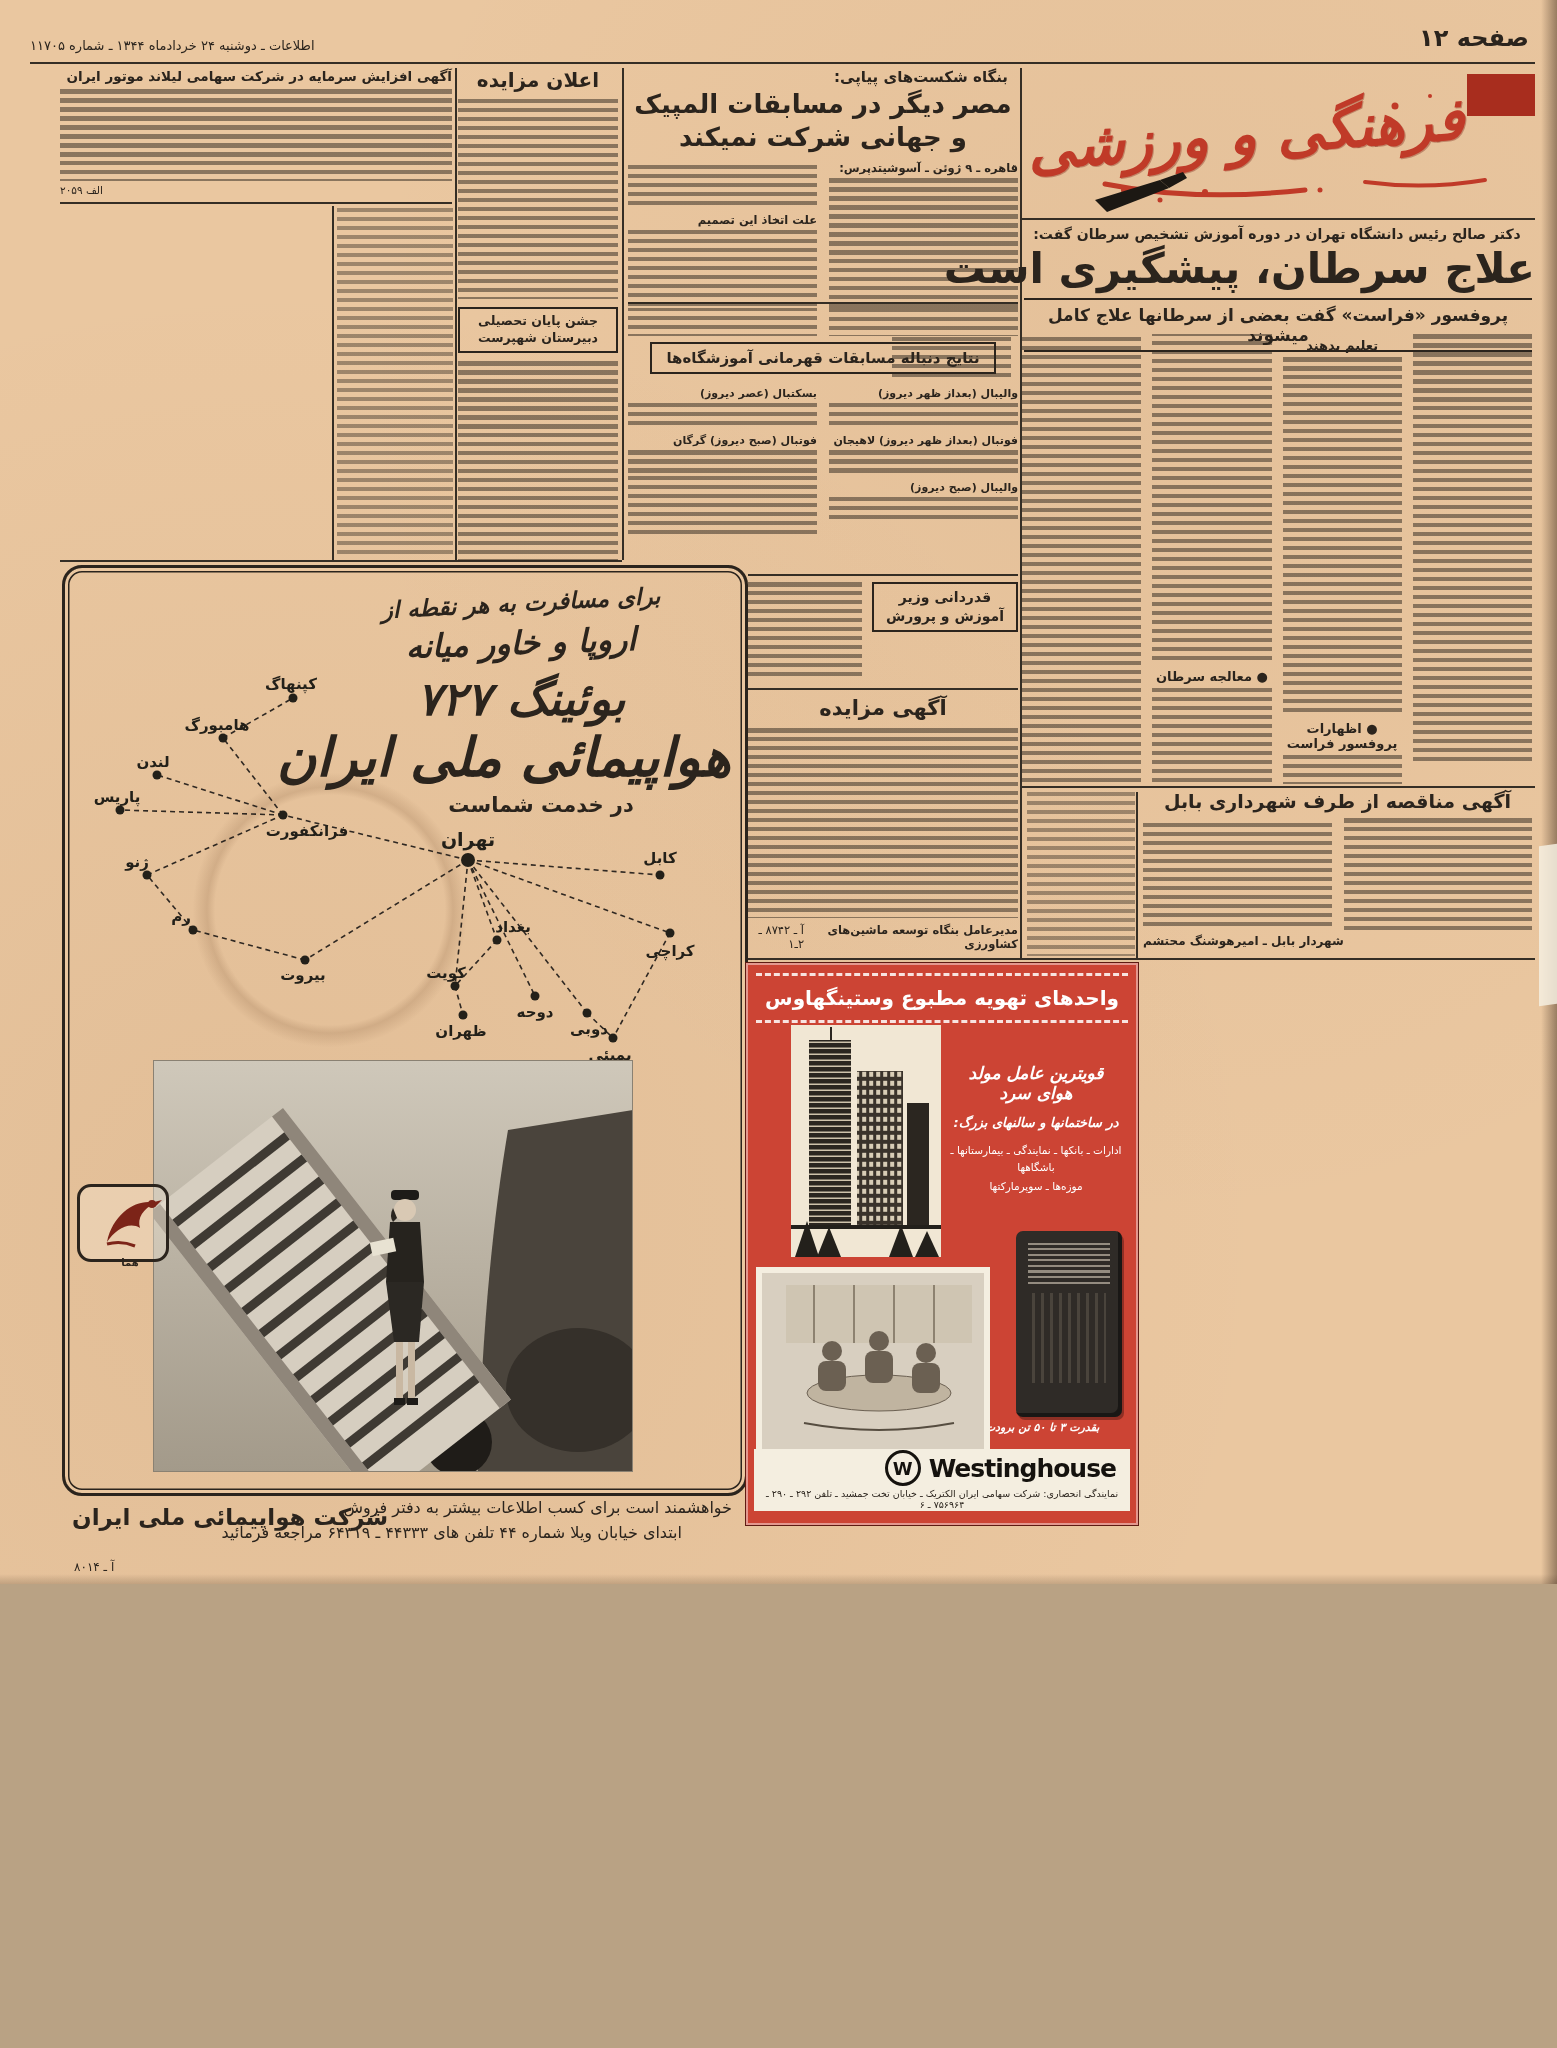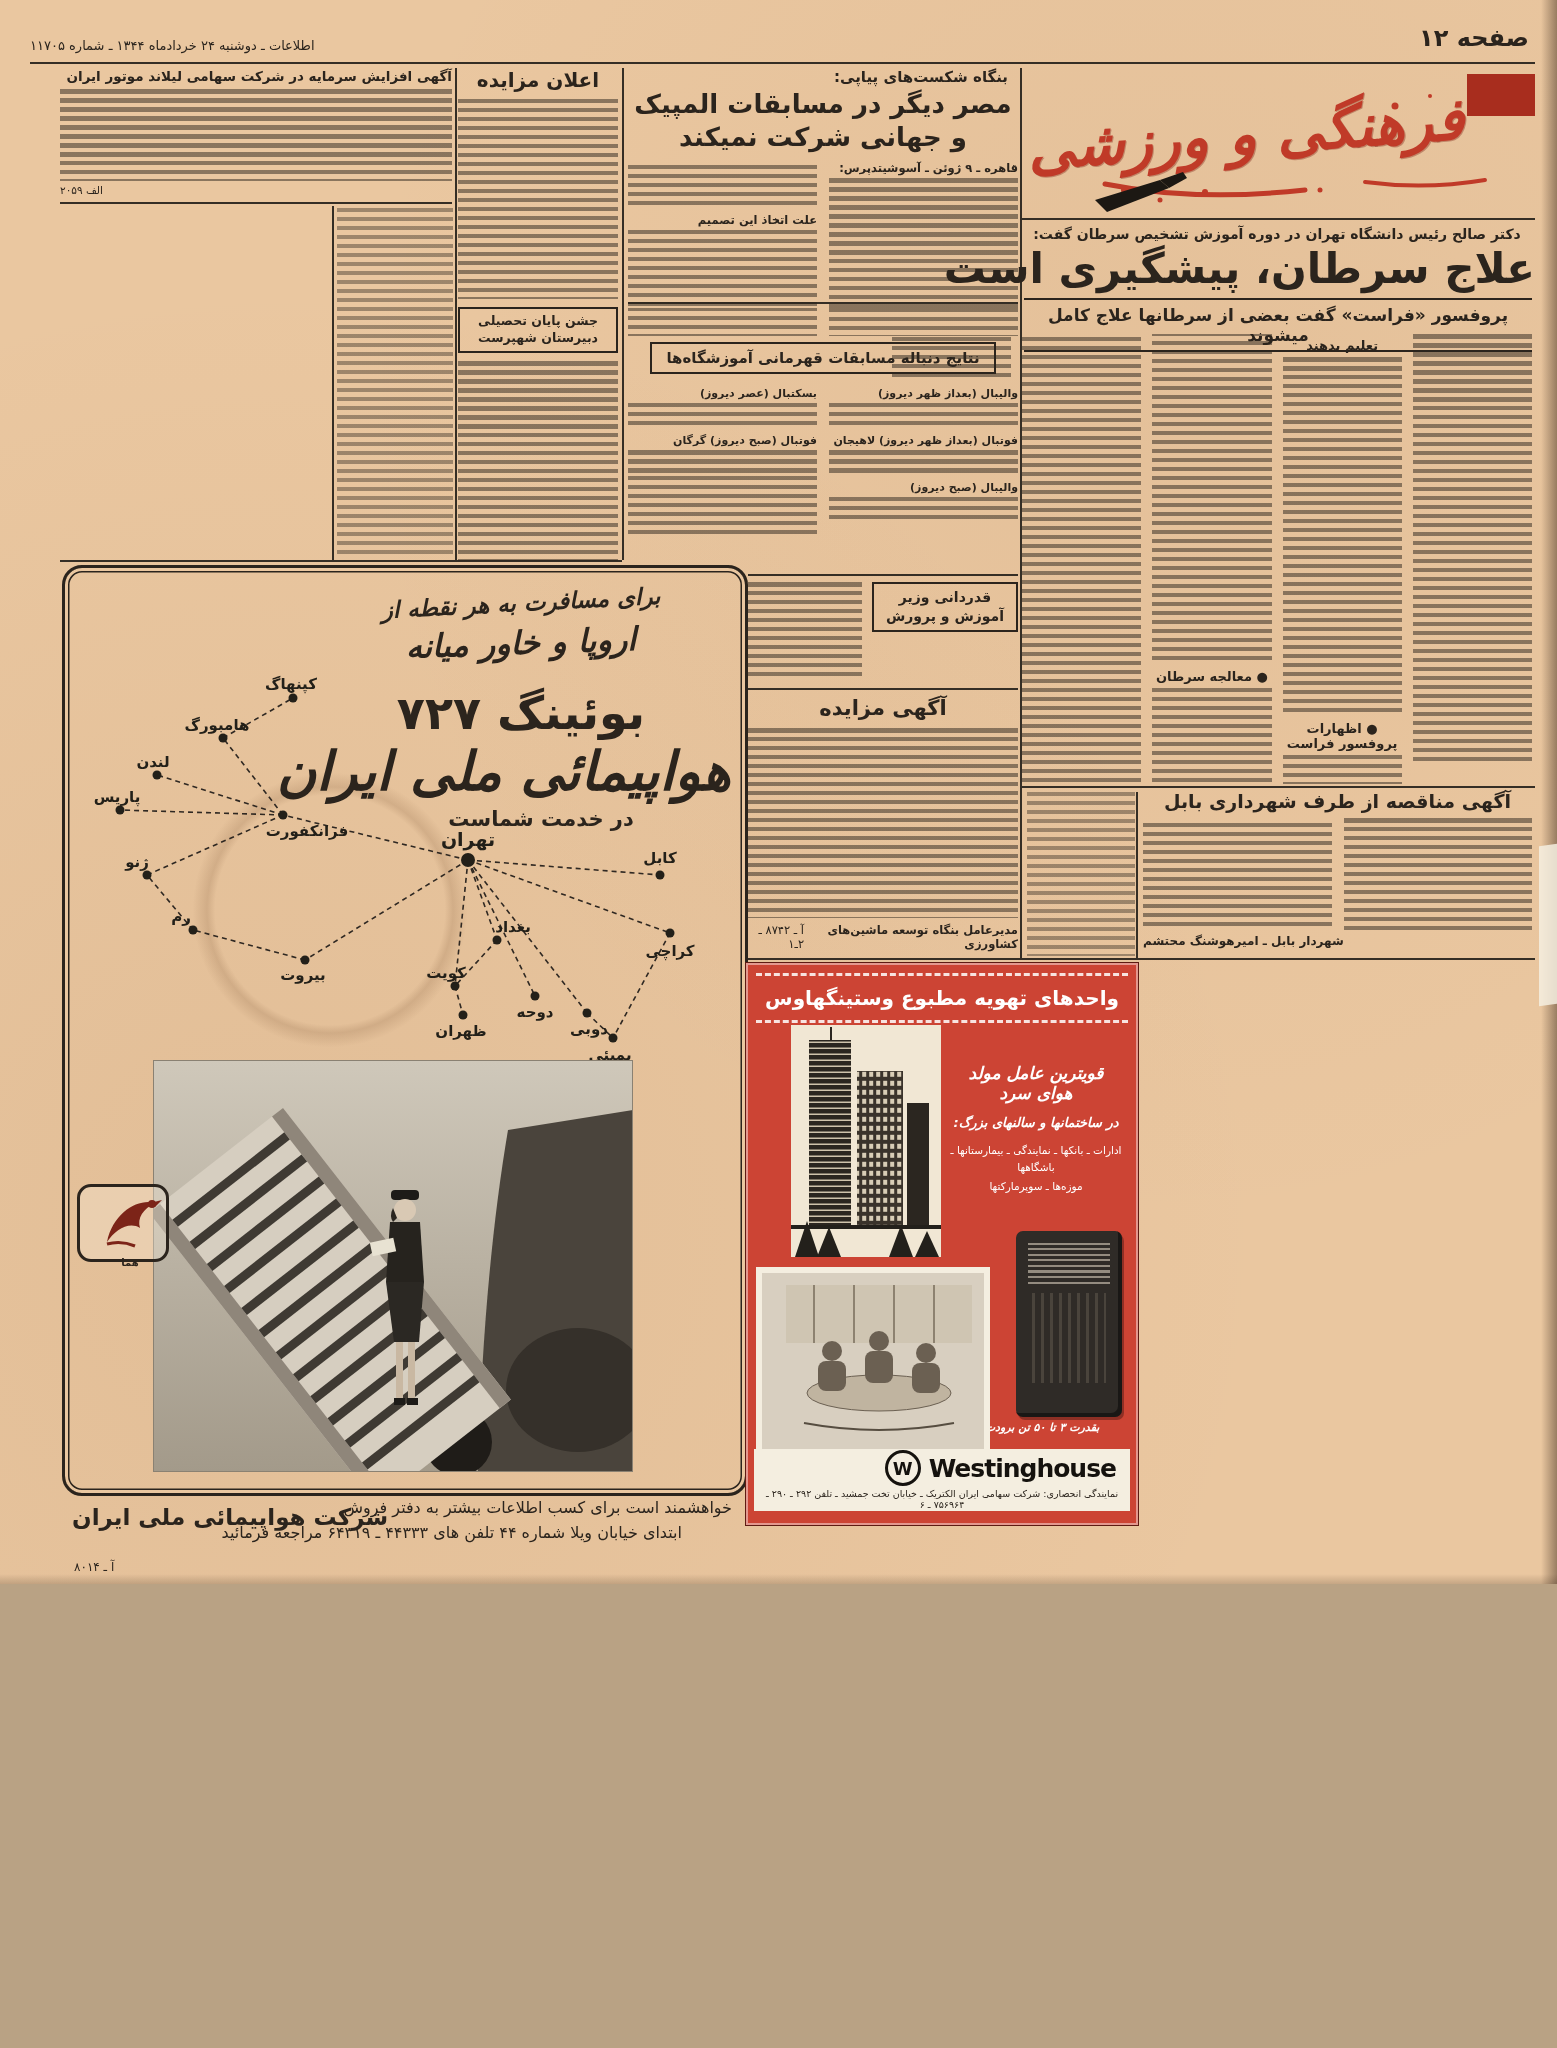--- a/index.html
+++ b/index.html
@@ -276,21 +276,21 @@
         <text x="88" y="199" font-size="15">لندن</text>
         <text x="152" y="162" font-size="15">هامبورگ</text>
         <text x="226" y="121" font-size="15">کپنهاگ</text>
         <text x="242" y="268" font-size="15">فرانکفورت</text>
       </g>
     </svg>
 
     <div class="abs" style="right:14px;top:22px;width:420px;z-index:3;text-align:center;">
       <div class="ia-tag1">برای مسافرت به هر نقطه از</div>
       <div class="ia-tag2" style="margin-top:8px;">اروپا و خاور میانه</div>
-      <div class="ia-plane" style="margin-top:24px;">بوئینگ ۷۲۷</div>
+      <div class="ia-plane" style="margin-top:10px;font-style:italic;">بوئینگ ۷۲۷</div>
       <div class="ia-brand">هواپیمائی ملی ایران</div>
       <div class="ia-tag3" style="margin-top:4px;padding-left:40px;">در خدمت شماست</div>
     </div>
 
     <div class="abs homa-box" style="left:12px;top:616px;width:72px;height:72px;z-index:3;padding-left:14px;">
       <svg width="66" height="66" viewBox="0 0 66 66" style="margin:3px;">
         <path d="M10,52 C16,22 42,8 58,13 C46,19 40,28 43,38 C32,31 18,40 10,52 Z" fill="#7c2418"></path>
         <circle cx="55" cy="14" r="4" fill="#7c2418"></circle>
         <path d="M57,12 L65,10 L58,17 Z" fill="#7c2418"></path>
         <path d="M10,54 q14,-4 28,2" stroke="#7c2418" stroke-width="3" fill="none"></path>

